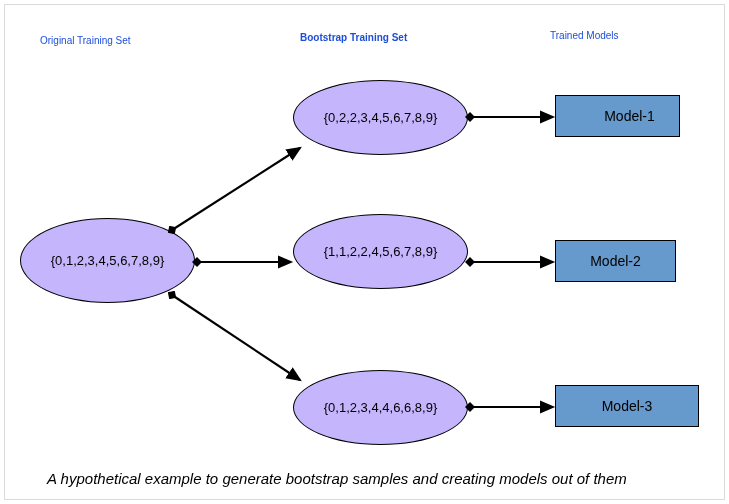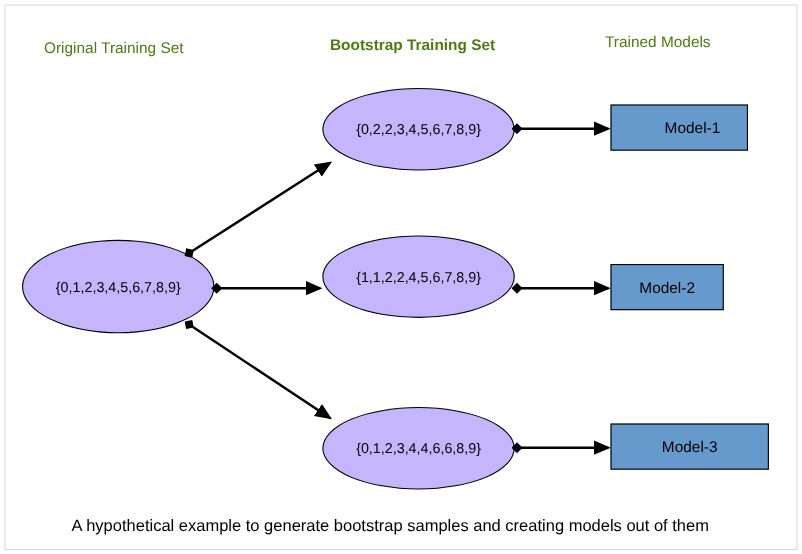--- a/index.html
+++ b/index.html
@@ -16,22 +16,22 @@
   }
   .frame {
     position: absolute;
     left: 4px; top: 4px;
     width: 721px; height: 496px;
     border: 1px solid #d9d9d9;
     box-sizing: border-box;
   }
   .heading {
     position: absolute;
-    font-size: 14px;
-    color: #4d7c0f;
+    font-size: 10px;
+    color: #1d4ed8;
   }
   .ellipse {
     position: absolute;
     background: #c4b5fd;
     border: 1.5px solid #000;
     border-radius: 50%;
     display: flex;
     align-items: center;
     justify-content: center;
     box-sizing: border-box;
@@ -83,28 +83,28 @@
 <div class="ellipse" style="left:293px; top:214px; width:175px; height:75px;">
   <span>{1,1,2,2,4,5,6,7,8,9}</span>
 </div>
 <div class="ellipse" style="left:293px; top:370px; width:175px; height:75px;">
   <span>{0,1,2,3,4,4,6,6,8,9}</span>
 </div>
 
 <div class="rect" style="left:555px; top:95px; width:125px; height:42px;padding-left:24px;">
   <span>Model-1</span>
 </div>
-<div class="rect" style="left:555px; top:240px; width:103px; height:42px;">
+<div class="rect" style="left:555px; top:240px; width:121px; height:42px;">
   <span>Model-2</span>
 </div>
 <div class="rect" style="left:555px; top:385px; width:144px; height:42px;">
   <span>Model-3</span>
 </div>
 
-<div class="caption" style="left:65px; top:470px;">A hypothetical example to generate bootstrap samples and creating models out of them</div>
+<div class="caption" style="left:47px; top:470px;font-style:italic;">A hypothetical example to generate bootstrap samples and creating models out of them</div>
 
 <svg class="arrows">
   <defs>
     <marker id="arrowhead" markerWidth="8" markerHeight="8" refX="6" refY="3" orient="auto" markerUnits="strokeWidth">
       <path d="M0,0 L7,3 L0,6 Z" fill="#000"></path>
     </marker>
     <marker id="diamond" markerWidth="10" markerHeight="10" refX="5" refY="5" orient="auto" markerUnits="userSpaceOnUse">
       <path d="M5,0 L10,5 L5,10 L0,5 Z" fill="#000"></path>
     </marker>
   </defs>

